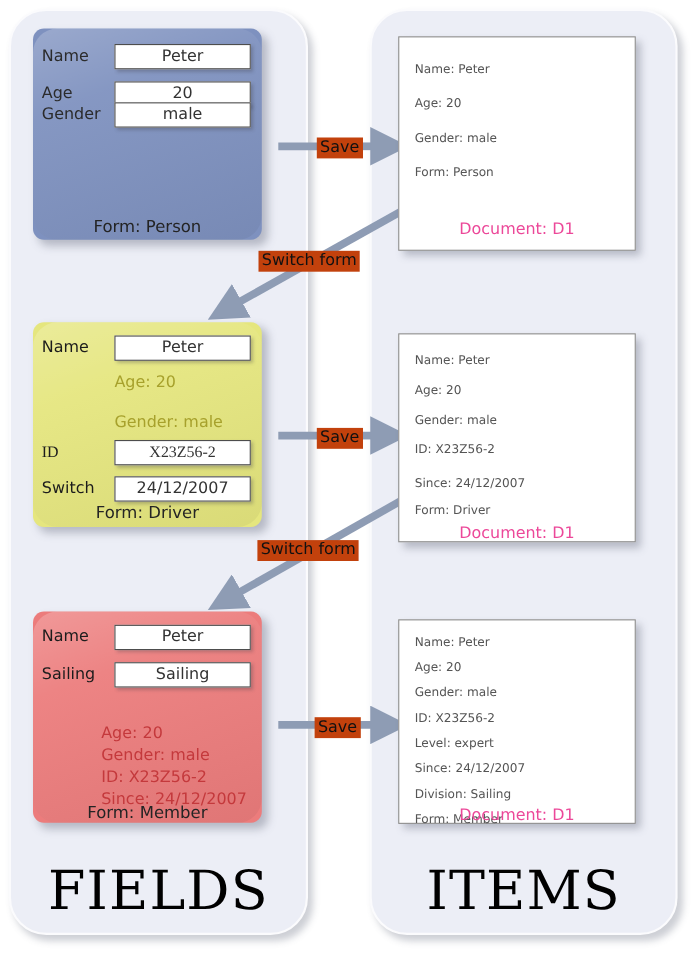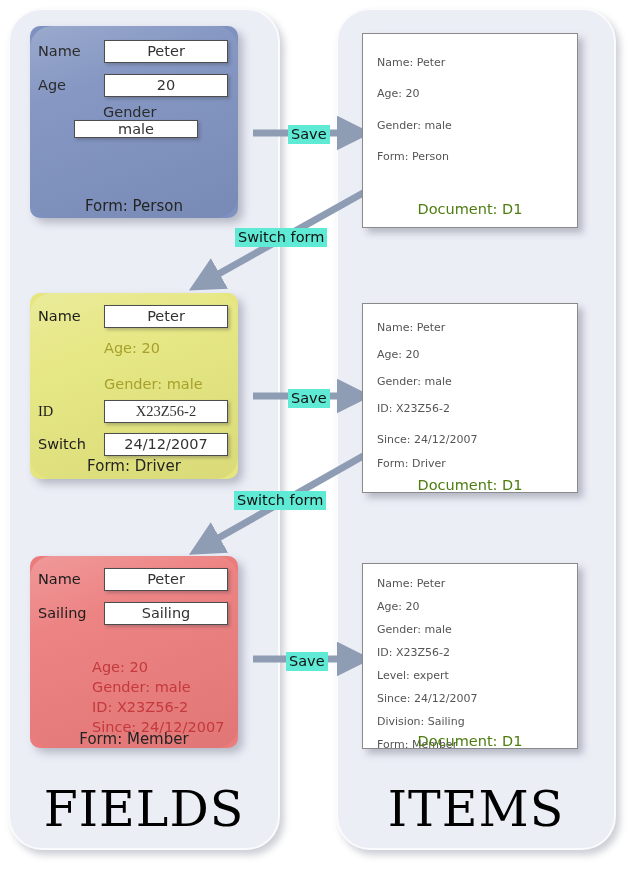--- a/index.html
+++ b/index.html
@@ -139,35 +139,35 @@
     color: #555555;
     line-height: 1;
     white-space: nowrap;
   }
   .doc-footer {
     position: absolute;
     left: 0;
     width: 100%;
     text-align: center;
     font-size: 14.5px;
-    color: #4d7c0f;
+    color: #ec4899;
     line-height: 1;
   }
 
   
   .svg-layer {
     position: absolute;
     left: 0; top: 0;
     width: 630px;
     height: 873px;
     pointer-events: none;
   }
   .arrow-label {
     position: absolute;
-    background: #5eead4;
+    background: #c2410c;
     font-size: 14.5px;
     color: #111111;
     line-height: 1;
     padding: 2px 3px;
     white-space: nowrap;
   }
 </style>
 </head>
 <body>
 
@@ -212,21 +212,21 @@
     <div class="inner-gloss"></div>
 
     <div class="field-row" style="top:12px;">
       <div class="field-label">Name</div>
       <div class="field-input">Peter</div>
     </div>
     <div class="field-row" style="top:46px;">
       <div class="field-label">Age</div>
       <div class="field-input">20</div>
     </div>
-    <div class="field-row" style="top:79px;flex-direction:column;">
+    <div class="field-row" style="top:65px;">
       <div class="field-label">Gender</div>
       <div class="field-input">male</div>
     </div>
 
     <div class="form-name" style="top:173px;">Form: Person</div>
   </div>
 
   <div class="form-panel" id="panel-driver">
     <div class="inner-gloss"></div>
 

